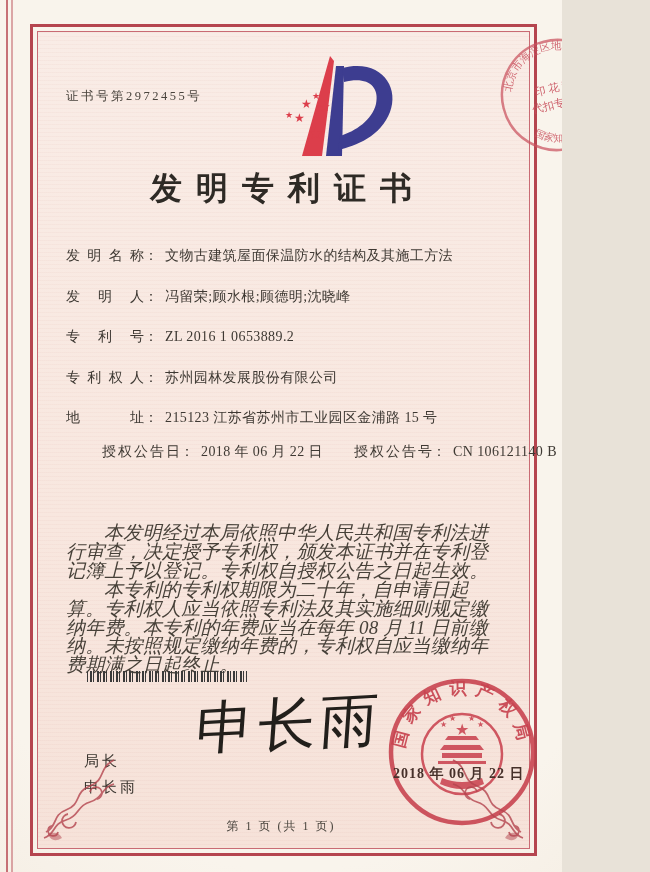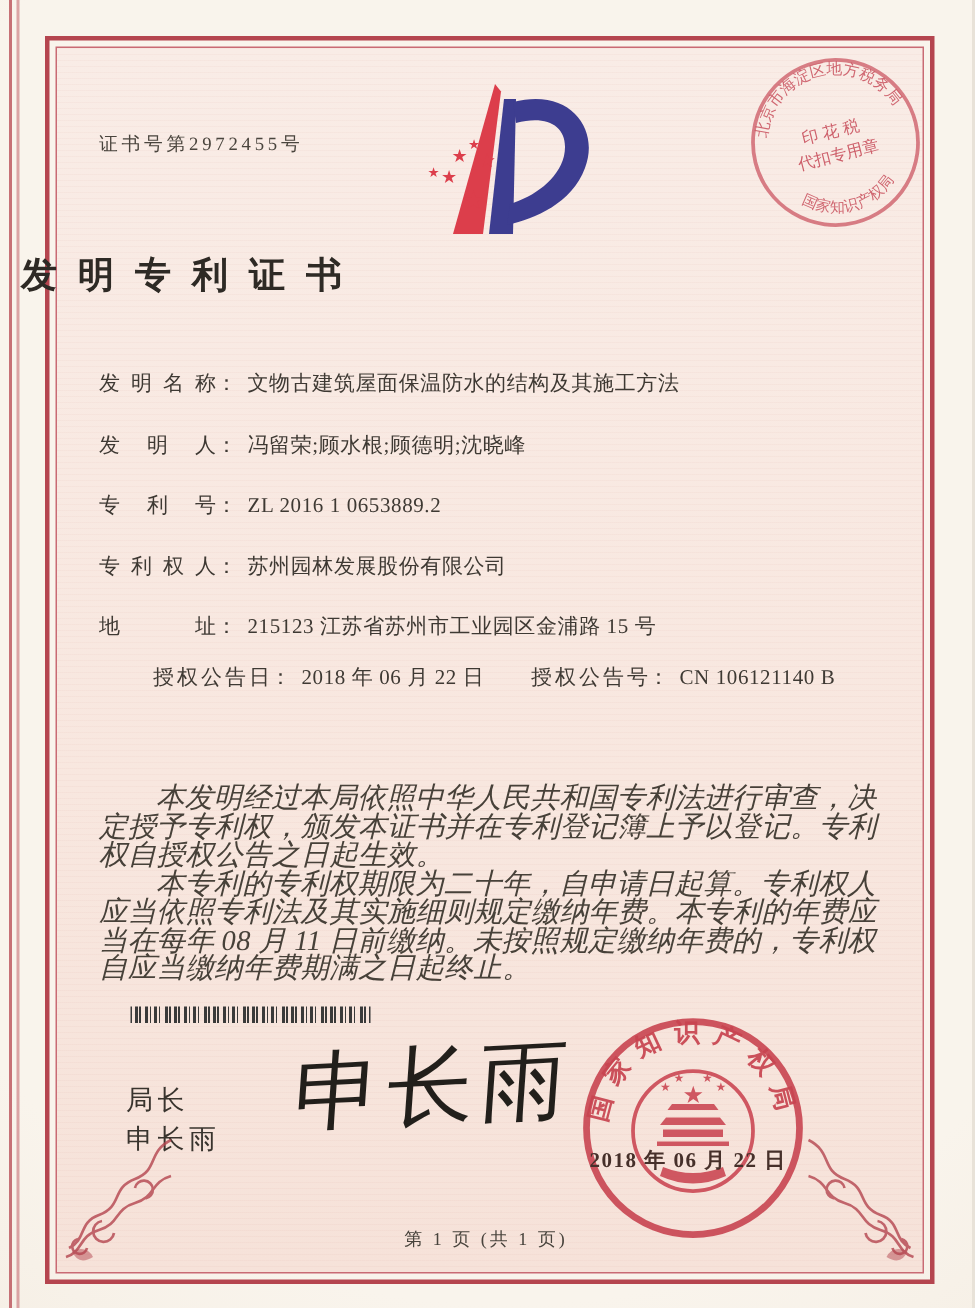--- a/index.html
+++ b/index.html
@@ -1,17 +1,17 @@
 <!DOCTYPE html>
 <html style="--border_red: #b5454f; --seal_red: #c9515e; --logo_red: #dc3e4b; --logo_blue: #3d3d90; --text_dark: #3c3731; --pink_bg: #f8e9e2;"><head>
 <meta charset="utf-8">
 <style>
   html,body{margin:0;padding:0;background:#e8e2d8;}
   .photo{
-    position:relative;width:648px;height:872px;overflow:hidden;
+    position:relative;width:562px;height:872px;overflow:hidden;
     background:radial-gradient(130% 105% at 52% 42%, #f9f4ec 55%, #efe5d8 100%);
     font-family:"Liberation Serif","DejaVu Serif",serif;
   }
   .spine{position:absolute;top:0;height:100%;background:var(--border_red,#b5454f);}
   .spine.s1{left:6px;width:2px;opacity:.75;}
   .spine.s2{left:11px;width:1.5px;opacity:.45;}
   .frame{
     position:absolute;left:30px;top:24px;right:25px;bottom:16px;
     border:3px solid var(--border_red,#b5454f);
   }
@@ -19,37 +19,37 @@
     position:absolute;left:37px;top:31px;right:32px;bottom:23px;
     border:1px solid #c96b74;
     background:
       repeating-linear-gradient(180deg, rgba(196,120,110,0.05) 0 1px, rgba(0,0,0,0) 1px 4px),
       linear-gradient(180deg,#f9ece6 0%, #f8e7df 60%, #f6e2d9 100%);
   }
   .cert-no{position:absolute;left:66px;top:88px;font-size:12.5px;letter-spacing:2.5px;color:#49443d;}
   .logo{position:absolute;left:282px;top:52px;}
   .tax-stamp{position:absolute;left:492px;top:30px;transform:rotate(-14deg);opacity:.9;}
   .title{
-    position:absolute;left:0;right:0;top:167px;text-align:left;
-    font-size:24px;font-weight:bold;letter-spacing:14px;text-indent:14px;color:#2e2a25;
+    position:absolute;left:0;right:0;top:167px;text-align:center;
+    font-size:32px;font-weight:bold;letter-spacing:14px;text-indent:14px;color:#2e2a25;
   }
   .fields{position:absolute;left:66px;top:247px;right:52px;font-size:14px;color:#3e3933;}
   .field-row{height:40.5px;position:relative;white-space:nowrap;}
   .field-row.last{margin-top:-7px;margin-left:36px;}
   .flabel{display:inline-block;width:78px;text-align:justify;text-align-last:justify;vertical-align:top;}
   .fcolon{margin-right:7px;}
   .fvalue{letter-spacing:.4px;}
   .pair2{position:absolute;left:252px;top:0;}
   .body-text{position:absolute;left:66px;right:58px;top:508px;font-size:19px;line-height:18.9px;color:#474139;font-style:italic;margin-top:16px;}
   .body-text p{margin:0;text-indent:2em;letter-spacing:.2px;}
   .barcode{
     position:absolute;left:87px;top:671px;width:160px;height:11px;
     background:repeating-linear-gradient(90deg,#3a3a3a 0 1px,transparent 1px 3px,#3a3a3a 3px 5px,transparent 5px 6px,#3a3a3a 6px 7px,transparent 7px 10px,#3a3a3a 10px 12px,transparent 12px 13px);
   }
-  .signer{position:absolute;left:84px;top:720px;font-size:18px;color:#39342e;letter-spacing:3px;line-height:26px;}
+  .signer{position:absolute;left:84px;top:748px;font-size:15px;color:#39342e;letter-spacing:3px;line-height:26px;}
   .signature{
     position:absolute;left:196px;top:686px;font-size:58px;color:#221f1b;
     transform:rotate(-3deg) skewX(-7deg);letter-spacing:4px;white-space:nowrap;
   }
   .office-seal{position:absolute;left:382px;top:672px;}
   .seal-date{position:absolute;left:393px;top:765px;font-size:14px;font-weight:bold;color:#46302a;letter-spacing:1px;z-index:6;white-space:nowrap;}
   .footer{position:absolute;left:0;right:0;top:818px;text-align:center;font-size:12px;letter-spacing:2px;color:#48433c;}
   .flourish{position:absolute;z-index:2;}
   .flourish.bl{left:38px;top:754px;}
   .flourish.br{right:33px;top:754px;transform:scaleX(-1);}

